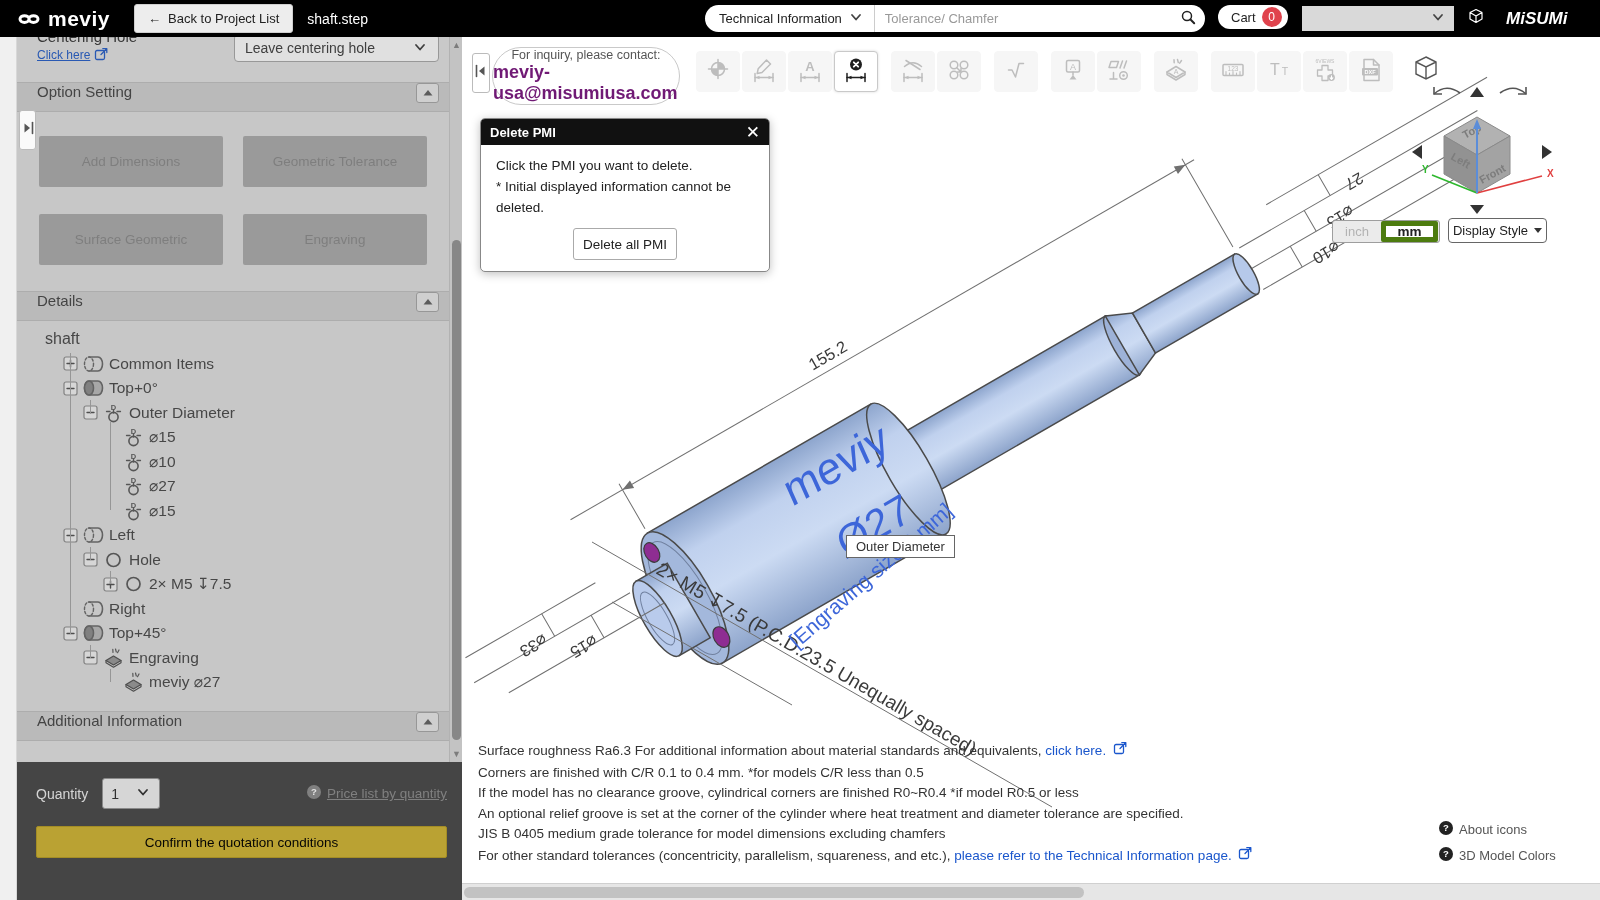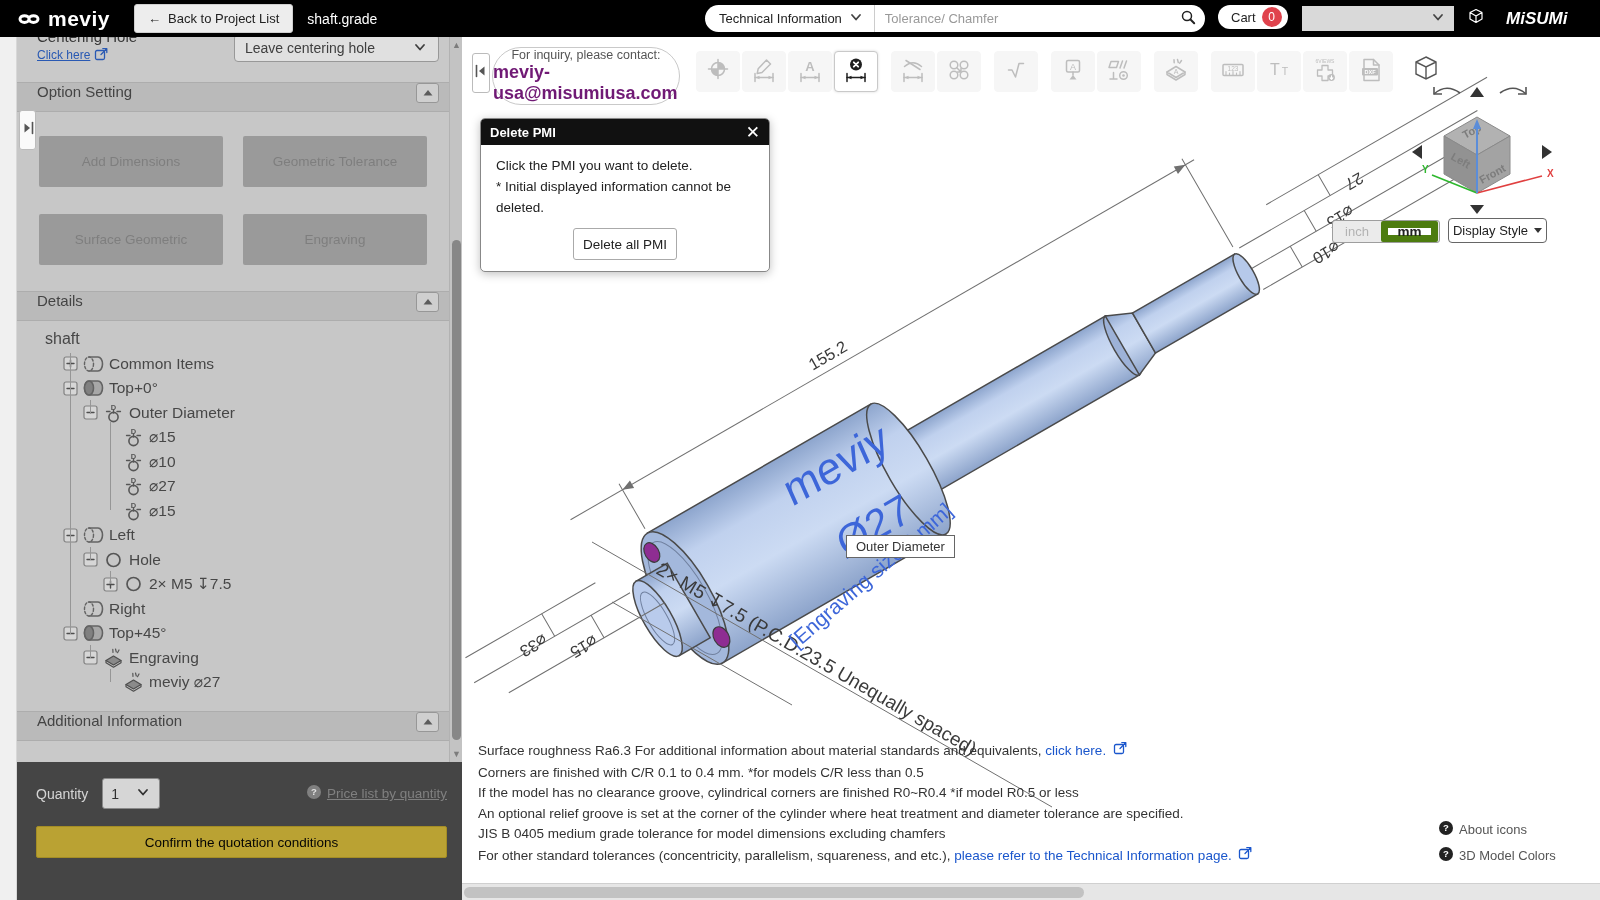--- a/index.html
+++ b/index.html
@@ -85,21 +85,21 @@
   .dialog-body { padding:10px 15px; font-size:13.5px; color:#222; line-height:21px; }
   .dialog-btn { display:block; margin:10px auto 0; width:104px; height:32px; background:#fff; border:1px solid #aaa; border-radius:3px; font-size:13.5px; color:#222; cursor:pointer; font-family:Liberation Sans, sans-serif;text-align:center; }
 
   
   .tooltip { position:absolute; left:384px; top:498px; background:#fff; border:1px solid #666; padding:3px 9px; font-size:13px; color:#333; z-index:8; white-space:nowrap; }
 
   
   .cube-svg { position:absolute; left:940px; top:10px; z-index:6; }
   .units { position:absolute; left:870px; top:183px; width:108px; height:23px; background:#ebebeb; border:1px solid #9e9e9e; border-radius:3px; display:flex; align-items:center; z-index:6; }
   .unit-inch { flex:1; text-align:center; font-size:13px; color:#b3b3b3; cursor:pointer; }
-  .unit-mm { width:57px; height:21px; background:#fff; border:7px solid #4d7c0f; border-radius:2px; margin-right:1px; display:flex; align-items:center; justify-content:center; font-size:13.5px; font-weight:bold; color:#222; cursor:pointer; }
+  .unit-mm { width:57px; height:21px; background:#fff; border:5px solid #4d7c0f; border-radius:2px; margin-right:1px; display:flex; align-items:center; justify-content:center; font-size:13.5px; font-weight:bold; color:#222; cursor:pointer; }
   .display-style { position:absolute; left:986px; top:181px; width:99px; height:25px; background:#fff; border:1px solid #666; border-radius:4px; display:flex; align-items:center; justify-content:center; gap:6px; font-size:13px; color:#222; cursor:pointer; z-index:6; }
   .ds-caret { width:0; height:0; border-left:4px solid transparent; border-right:4px solid transparent; border-top:5px solid #333; }
 
   
   .notes { position:absolute; left:16px; top:703px; width:800px; z-index:4; }
   .note-line { font-size:13.5px; color:#333; line-height:20.5px; }
   .note-line a { color:#1a56cc; cursor:pointer; }
   .ext-ico { display:inline-block; vertical-align:-1px; color:#1a56cc; margin-left:2px; }
   .help { position:absolute; left:976px; top:783px; z-index:4; }
   .help-item { display:flex; align-items:center; gap:5px; font-size:13px; color:#555; margin-bottom:7px; cursor:pointer; }
@@ -121,21 +121,21 @@
           <svg width="26" height="16" viewBox="0 0 26 16" fill="none" stroke="currentColor" stroke-width="1.5" stroke-linecap="round" stroke-linejoin="round">
             <path d="M13 8 C13 3.5 4 3.5 4 8 C4 12.5 13 12.5 13 8 C13 3.5 22 3.5 22 8 C22 12.5 13 12.5 13 8 Z" stroke-width="3"></path>
           </svg>
         </span>
       <span>meviy</span>
     </div>
     <button class="back-btn">
       <span>←</span>
       <span>Back to Project List</span>
     </button>
-    <span class="doc-title">shaft.grade</span>
+    <span class="doc-title">shaft.step</span>
     <div class="search-pill">
       <div class="search-cat">
         <span>Technical Information</span>
         <span class="chev"><svg width="16" height="16" viewBox="0 0 16 16" fill="none" stroke="currentColor" stroke-width="1.5" stroke-linecap="round" stroke-linejoin="round">
               <path d="M4 6 L8 10.5 12 6" stroke-width="1.8"></path>
             </svg></span>
       </div>
       <input class="search-input" placeholder="Tolerance/ Chamfer" style="">
       <button class="search-btn">
         <span><svg width="16" height="16" viewBox="0 0 16 16" fill="none" stroke="currentColor" stroke-width="1.5" stroke-linecap="round" stroke-linejoin="round">

